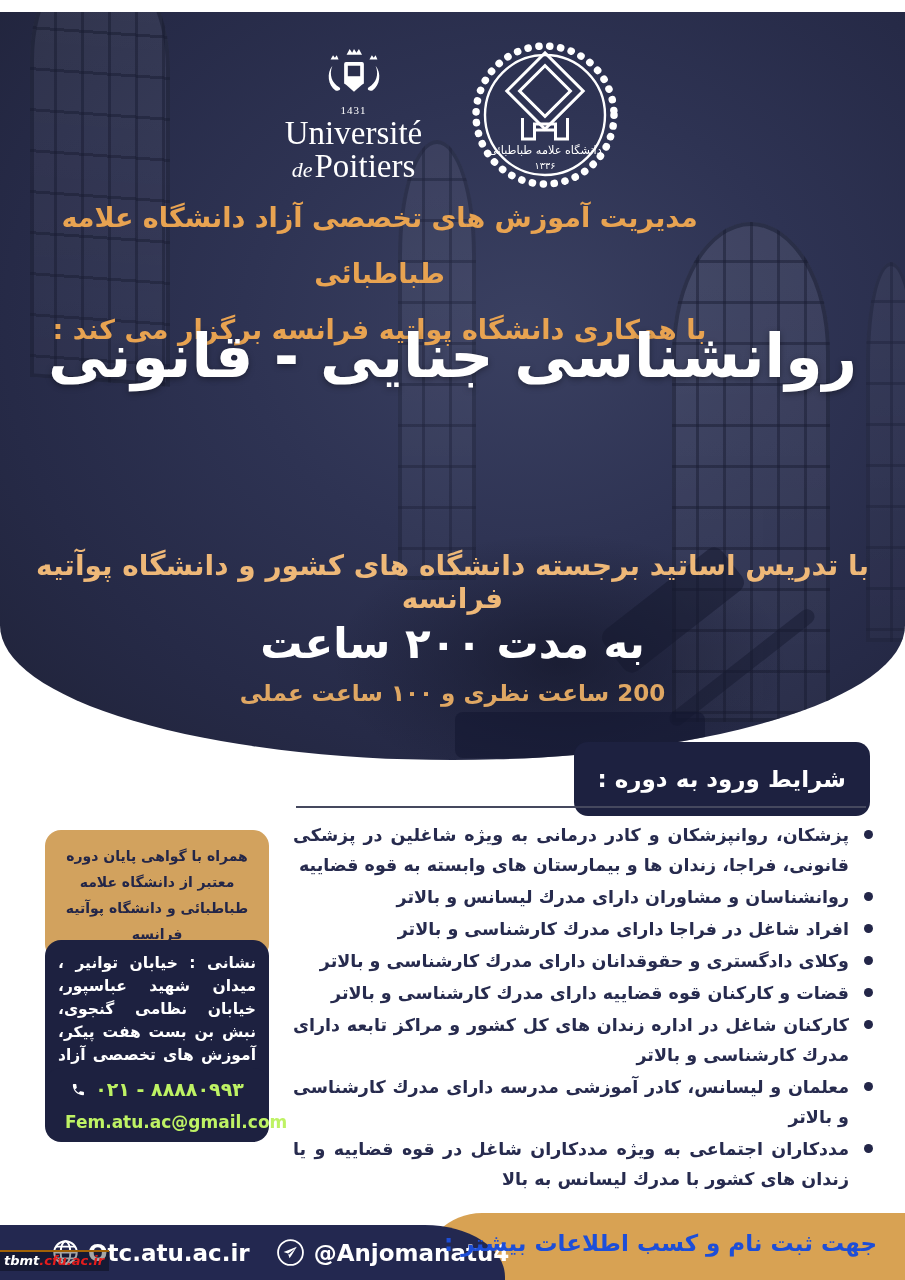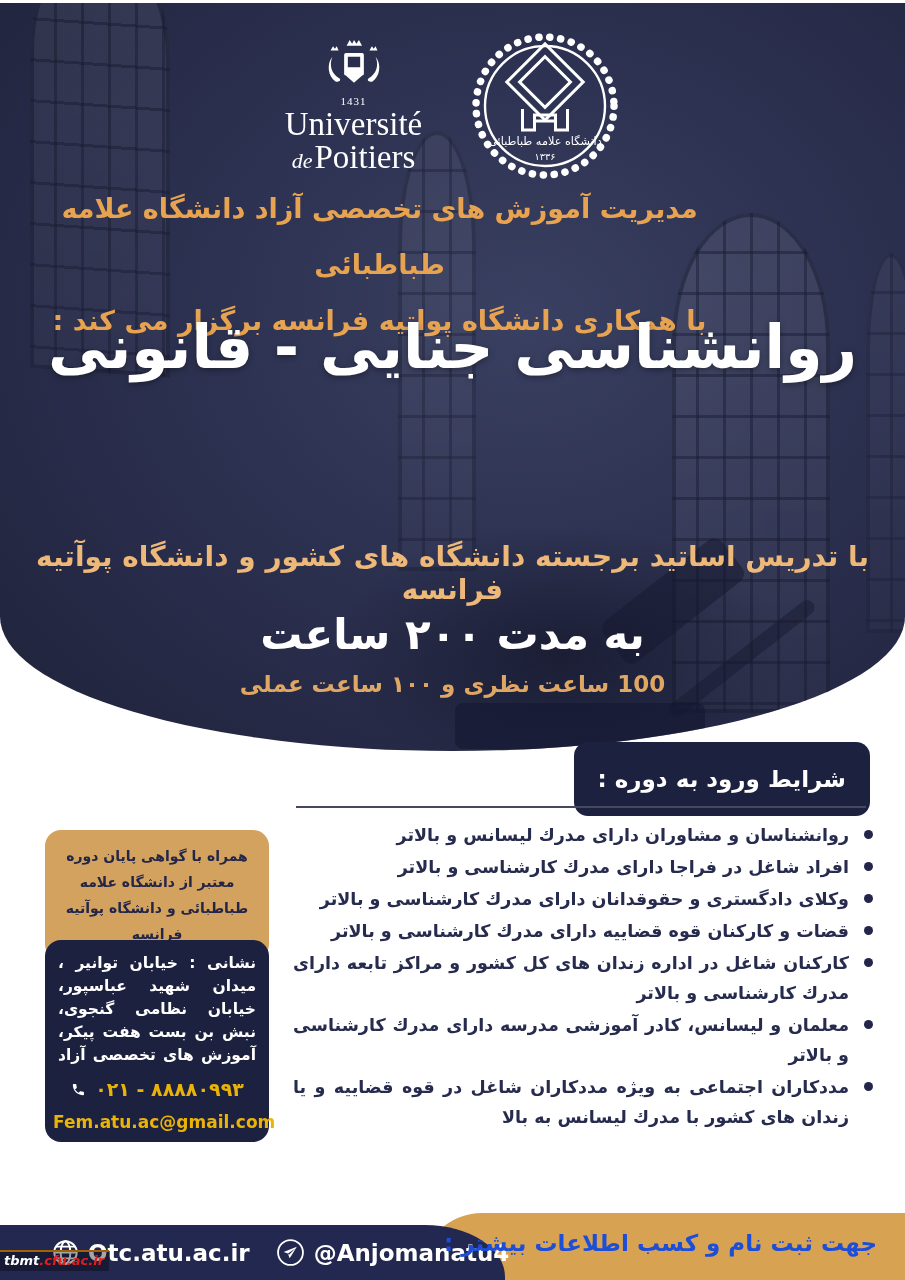--- a/index.html
+++ b/index.html
@@ -1,20 +1,20 @@
 <!DOCTYPE html>
 <html lang="fa"><head>
 <meta charset="utf-8">
 <style>
   html,body{margin:0;padding:0;background:#ffffff;}
   body{width:905px;height:1280px;position:relative;overflow:hidden;
        font-family:"DejaVu Sans",sans-serif;}
 
   
-  .hero{position:absolute;left:0;top:3px;width:905px;height:748px;
+  .hero{position:absolute;left:0;top:12px;width:905px;height:748px;
         background:radial-gradient(ellipse at 58% 42%, #3a4061 0%, #2e3353 38%, #262a47 70%, #1f2238 100%);
         border-bottom-left-radius:52% 140px;border-bottom-right-radius:52% 140px;
         overflow:hidden;}
   .window{position:absolute;border-radius:50% 50% 0 0 / 26% 26% 0 0;
           background:linear-gradient(rgba(255,255,255,.10),rgba(255,255,255,.04));
           box-shadow:inset 0 0 0 4px rgba(22,25,44,.55);}
   .window::before{content:"";position:absolute;inset:0;border-radius:inherit;
           background:
             repeating-linear-gradient(to right,transparent 0 24px,rgba(22,25,44,.5) 24px 27px),
             repeating-linear-gradient(to bottom,transparent 0 38px,rgba(22,25,44,.5) 38px 41px);}
@@ -62,21 +62,21 @@
   .req-item{position:relative;padding-right:26px;color:#272b4e;font-size:17.5px;font-weight:700;
          line-height:30px;margin-bottom:2px;text-align:justify;}
   .req-dot{position:absolute;right:2px;top:10px;width:9px;height:9px;border-radius:50%;background:#232648;}
 
   
   .box{position:absolute;left:45px;width:224px;border-radius:16px;direction:rtl;box-sizing:border-box;}
   .box-gold{top:830px;background:#d2a25e;color:#232648;font-size:14px;font-weight:700;
          padding:13px 19px;text-align:center;line-height:26px;}
   .box-addr{top:940px;background:#1d2140;color:#ffffff;font-size:15.5px;font-weight:700;
          padding:12px 13px;text-align:justify;line-height:23px;min-height:118px;}
-  .box-contact{top:1068px;background:#1d2140;color:#eab308;padding:10px 8px;text-align:center;z-index:5;}
+  .box-contact{top:1068px;background:#1d2140;color:#bef264;padding:10px 20px;text-align:center;z-index:5;}
   .phone-row{display:flex;align-items:center;justify-content:center;gap:8px;
          font-size:19px;font-weight:700;direction:ltr;}
   .email-row{font-size:17px;font-weight:700;direction:ltr;margin-top:12px;}
 
   
   .footer-gold{position:absolute;left:420px;top:1213px;width:485px;height:67px;background:#d8a253;
          border-top-left-radius:62px;}
   .footer-cta{position:absolute;right:28px;top:1230px;direction:rtl;color:#1d4ed8;
          font-size:23px;font-weight:800;z-index:6;}
   .footer-navy{position:absolute;left:0;top:1225px;width:505px;height:55px;background:#232850;
@@ -140,27 +140,28 @@
     <div>مدیریت آموزش های تخصصی آزاد دانشگاه علامه طباطبائی</div>
     <div>با همکاری دانشگاه پواتیه فرانسه برگزار می کند :</div>
   </div>
 
   <div class="big-title">
     <div>روانشناسی جنایی - قانونی</div>
   </div>
 
   <div class="subtitle">با تدریس اساتید برجسته دانشگاه های کشور و دانشگاه پوآتیه فرانسه</div>
   <div class="duration">به مدت ۲۰۰ ساعت</div>
-  <div class="duration-detail">100 ساعت نظری و ۱۰۰ ساعت عملی</div>
+  <div class="duration-detail">200 ساعت نظری و ۱۰۰ ساعت عملی</div>
 </div>
 
 <div class="req-heading">شرایط ورود به دوره :</div>
 <div class="req-line"></div>
 
 <div class="req-list">
+  <div class="req-item"><span class="req-dot"></span><span>پزشکان، روانپزشکان و کادر درمانی به ویژه شاغلین در پزشکی قانونی، فراجا، زندان ها و بیمارستان های وابسته به قوه قضاییه</span></div>
   <div class="req-item"><span class="req-dot"></span><span>روانشناسان و مشاوران دارای مدرك لیسانس و بالاتر</span></div>
   <div class="req-item"><span class="req-dot"></span><span>افراد شاغل در فراجا دارای مدرك کارشناسی و بالاتر</span></div>
   <div class="req-item"><span class="req-dot"></span><span>وکلای دادگستری و حقوقدانان دارای مدرك کارشناسی و بالاتر</span></div>
   <div class="req-item"><span class="req-dot"></span><span>قضات و کارکنان قوه قضاییه دارای مدرك کارشناسی و بالاتر</span></div>
   <div class="req-item"><span class="req-dot"></span><span>کارکنان شاغل در اداره زندان های کل کشور و مراکز تابعه دارای مدرك کارشناسی و بالاتر</span></div>
   <div class="req-item"><span class="req-dot"></span><span>معلمان و لیسانس، کادر آموزشی مدرسه دارای مدرك کارشناسی و بالاتر</span></div>
   <div class="req-item"><span class="req-dot"></span><span>مددکاران اجتماعی به ویژه مددکاران شاغل در قوه قضاییه و یا زندان های کشور با مدرك لیسانس به بالا</span></div>
 </div>
 
 <div class="box box-gold">همراه با گواهی پایان دوره معتبر از دانشگاه علامه طباطبائی و دانشگاه پوآتیه فرانسه</div>

